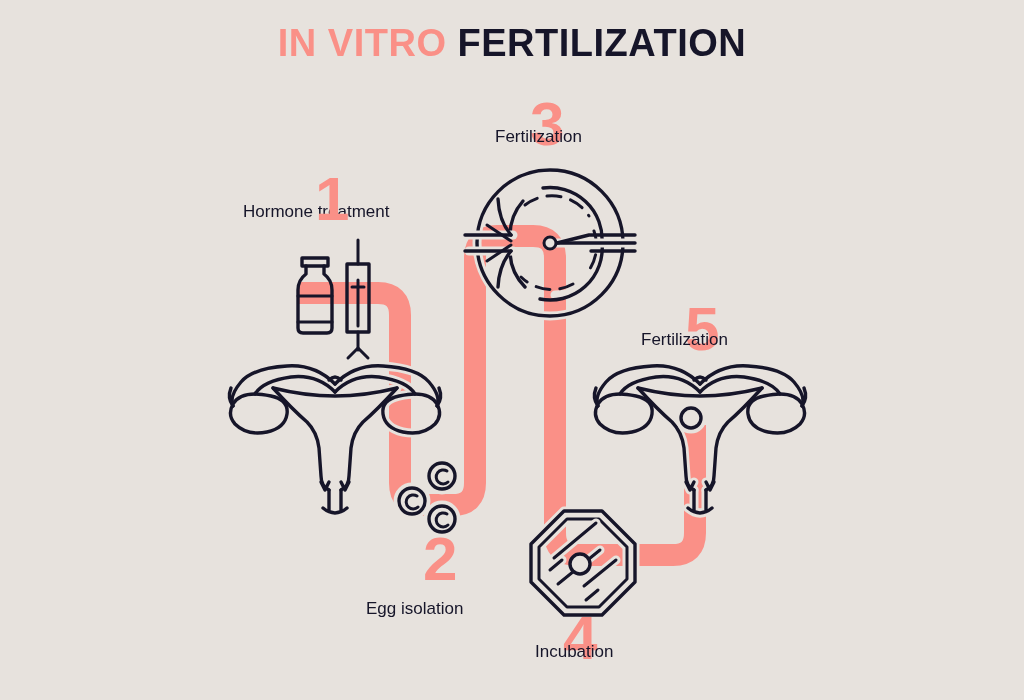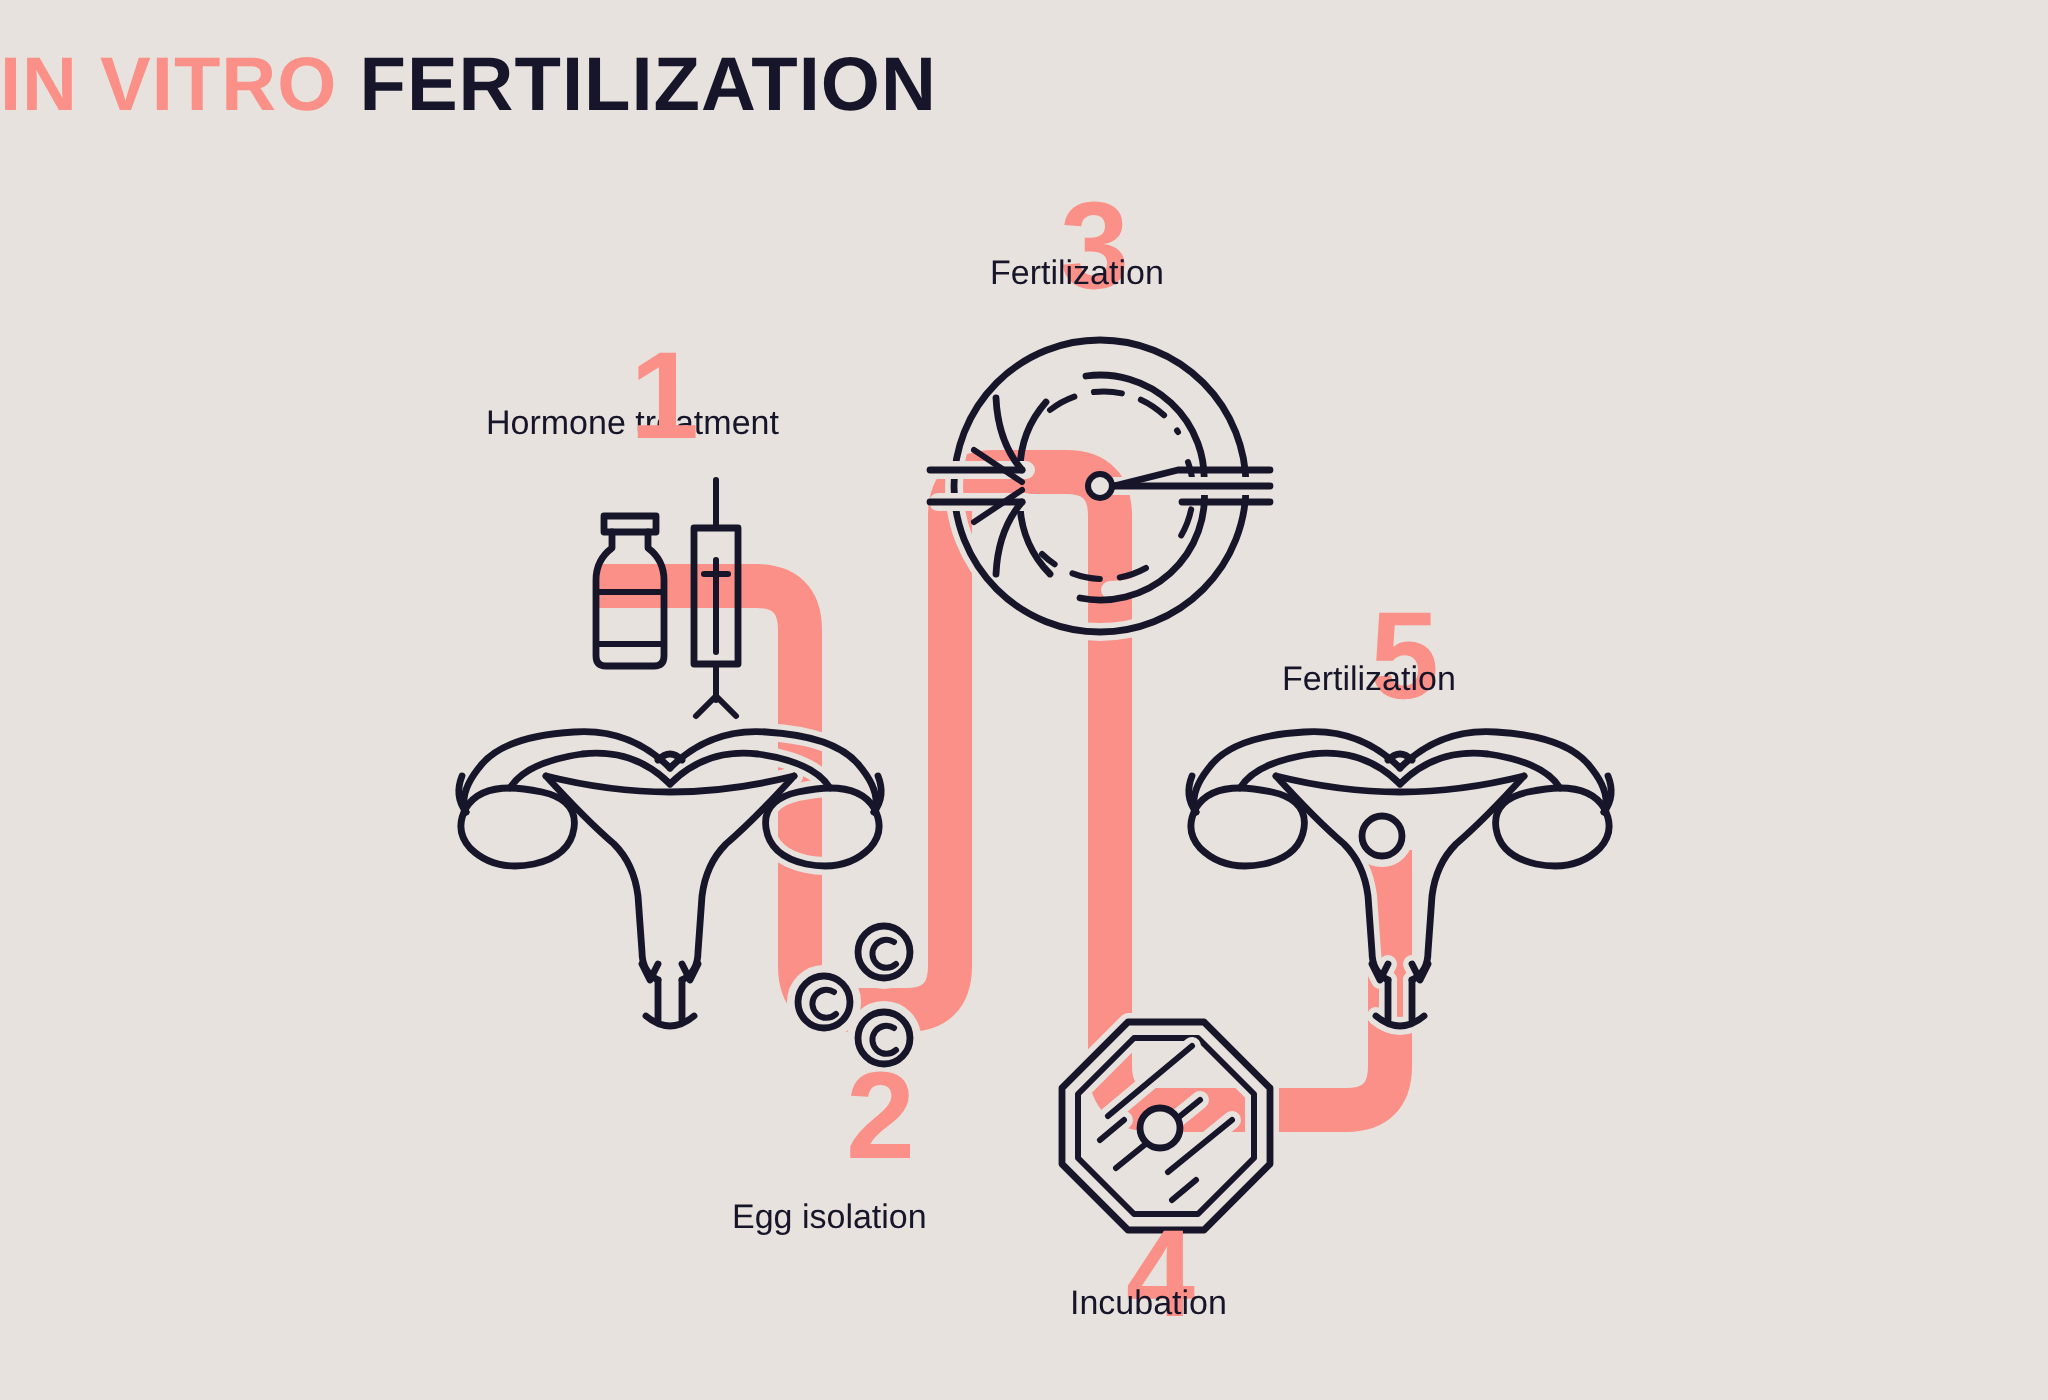--- a/index.html
+++ b/index.html
@@ -20,21 +20,21 @@
     left: 0;
     top: 0;
     width: 1024px;
     height: 700px;
   }
   .title {
     position: absolute;
     left: 0;
     top: 24px;
     width: 1024px;
-    text-align: left;
+    text-align: center;
     font-size: 38px;
     font-weight: bold;
     letter-spacing: 0.5px;
     line-height: 1;
     white-space: nowrap;
   }
   .title .accent { color: #fa9087; }
   .title .dark   { color: #161529; }
 
   .step-label {

